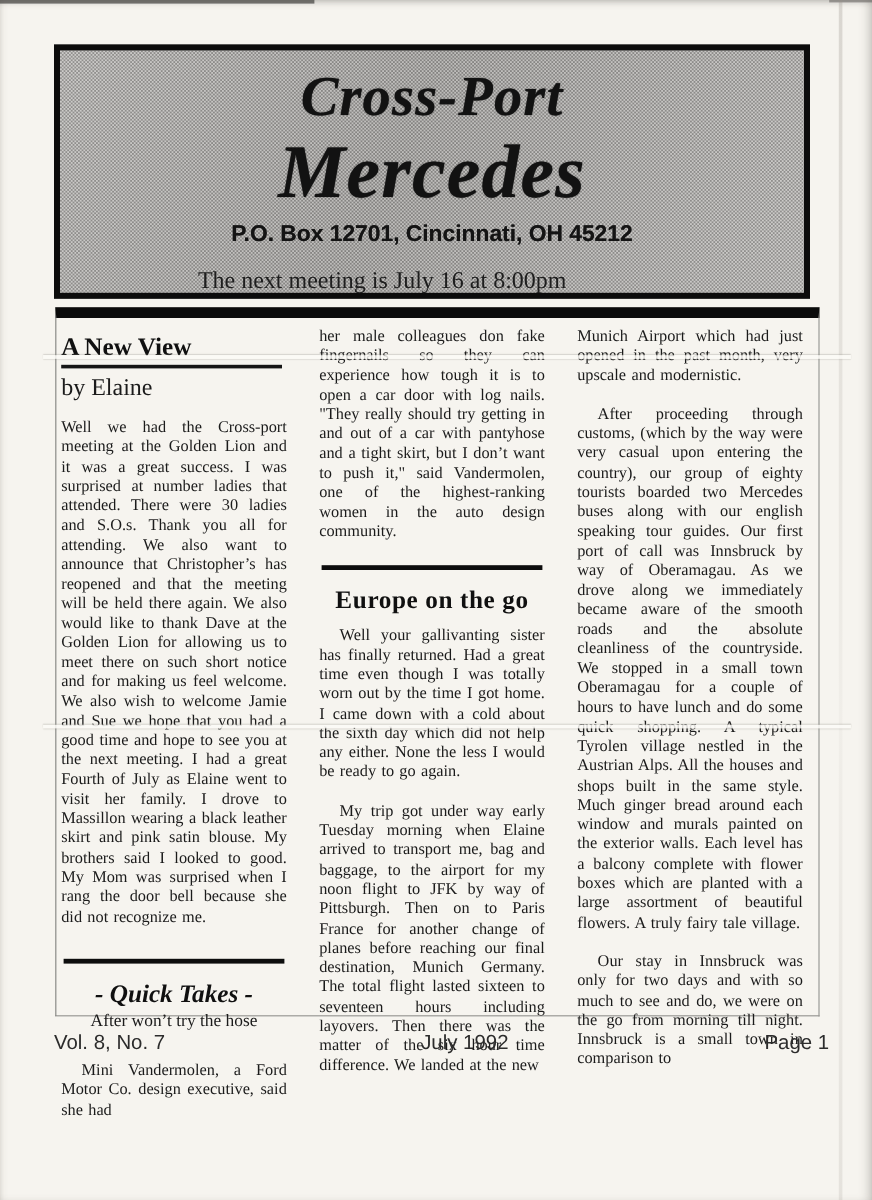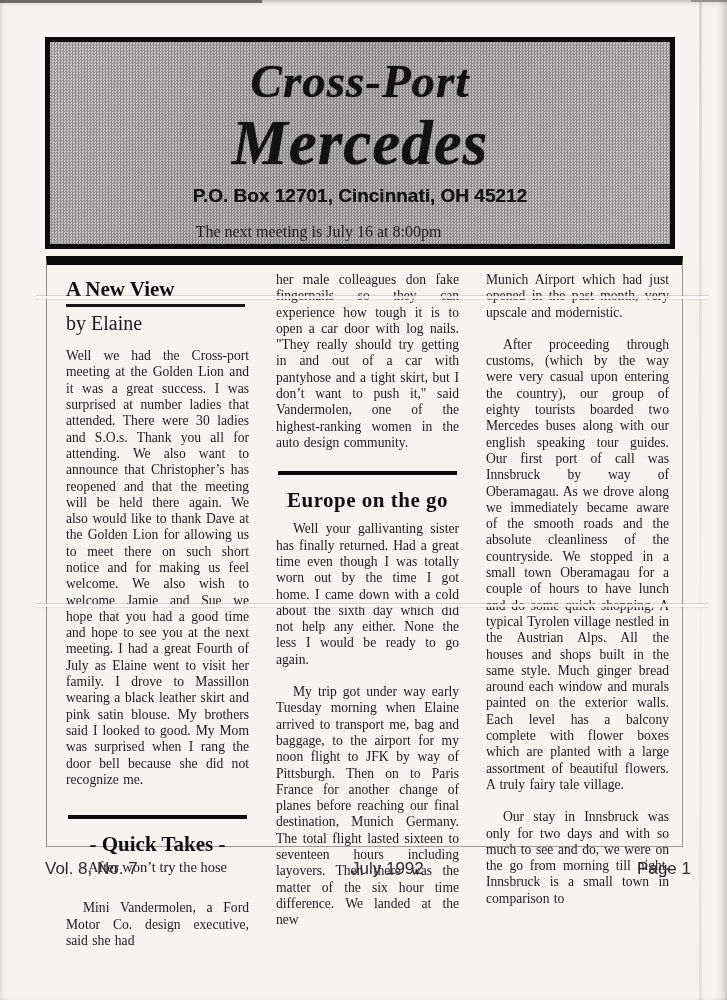--- a/index.html
+++ b/index.html
@@ -53,33 +53,33 @@
   }
   .mast-address{
     margin-top:10px;
     font-family:"Liberation Sans", sans-serif;
     font-weight:700;font-size:19px;color:#141414;
     text-shadow:0 0 .5px rgba(10,10,10,.7);
   }
 
   .meeting-line{
     position:absolute;top:223px;left:0;width:637px;
-    text-align:center;font-size:16px;color:#1e1e1e;
+    text-align:center;font-size:20px;color:#1e1e1e;
   }
 
   
   .content-box{
     position:absolute;left:46px;top:256px;width:637px;height:591px;
     box-sizing:border-box;
     border-top:9px solid #0b0b0b;
     border-left:1px solid #8b8b88;
     border-right:1px solid #9a9a96;
     border-bottom:1px solid #9a9a96;
     display:flex;
-    padding:7px 13px 0 19px;
+    padding:7px 13px 0 4px;
     gap:27px;
     background:transparent;
   }
   .col{flex:1 1 0;min-width:0;}
 
   .body-text{
     margin:0 0 16px 0;
     font-size:13.6px;line-height:16.3px;
     text-align:justify;color:#1b1b1b;
     word-spacing:1px;
@@ -93,21 +93,21 @@
   }
   .underlined{
     border-bottom:3px solid #161616;
     padding-bottom:3px;margin-bottom:5px;margin-right:4px;
   }
   .centered{text-align:center;}
   .byline{font-size:20px;color:#1b1b1b;margin:1px 0 13px 0;}
   .thick-rule{height:4px;background:#0d0d0d;margin:20px 2px 13px 2px;}
   .qt-rule{margin-top:27px;}
   .subhead{text-align:center;font-size:14.5px;color:#1b1b1b;margin:3px 0 24px 0;}
-  .qt-title{margin-top:6px;}
+  .qt-title{margin-top:6px;font-style:italic;}
   .europe-title{margin-bottom:9px;letter-spacing:.5px;}
 
   
   .footer{
     position:absolute;left:45px;top:859px;width:646px;
     display:flex;justify-content:space-between;align-items:baseline;
     font-family:"Liberation Sans", sans-serif;
     font-size:17px;color:#2c2c2c;
   }
 </style>

